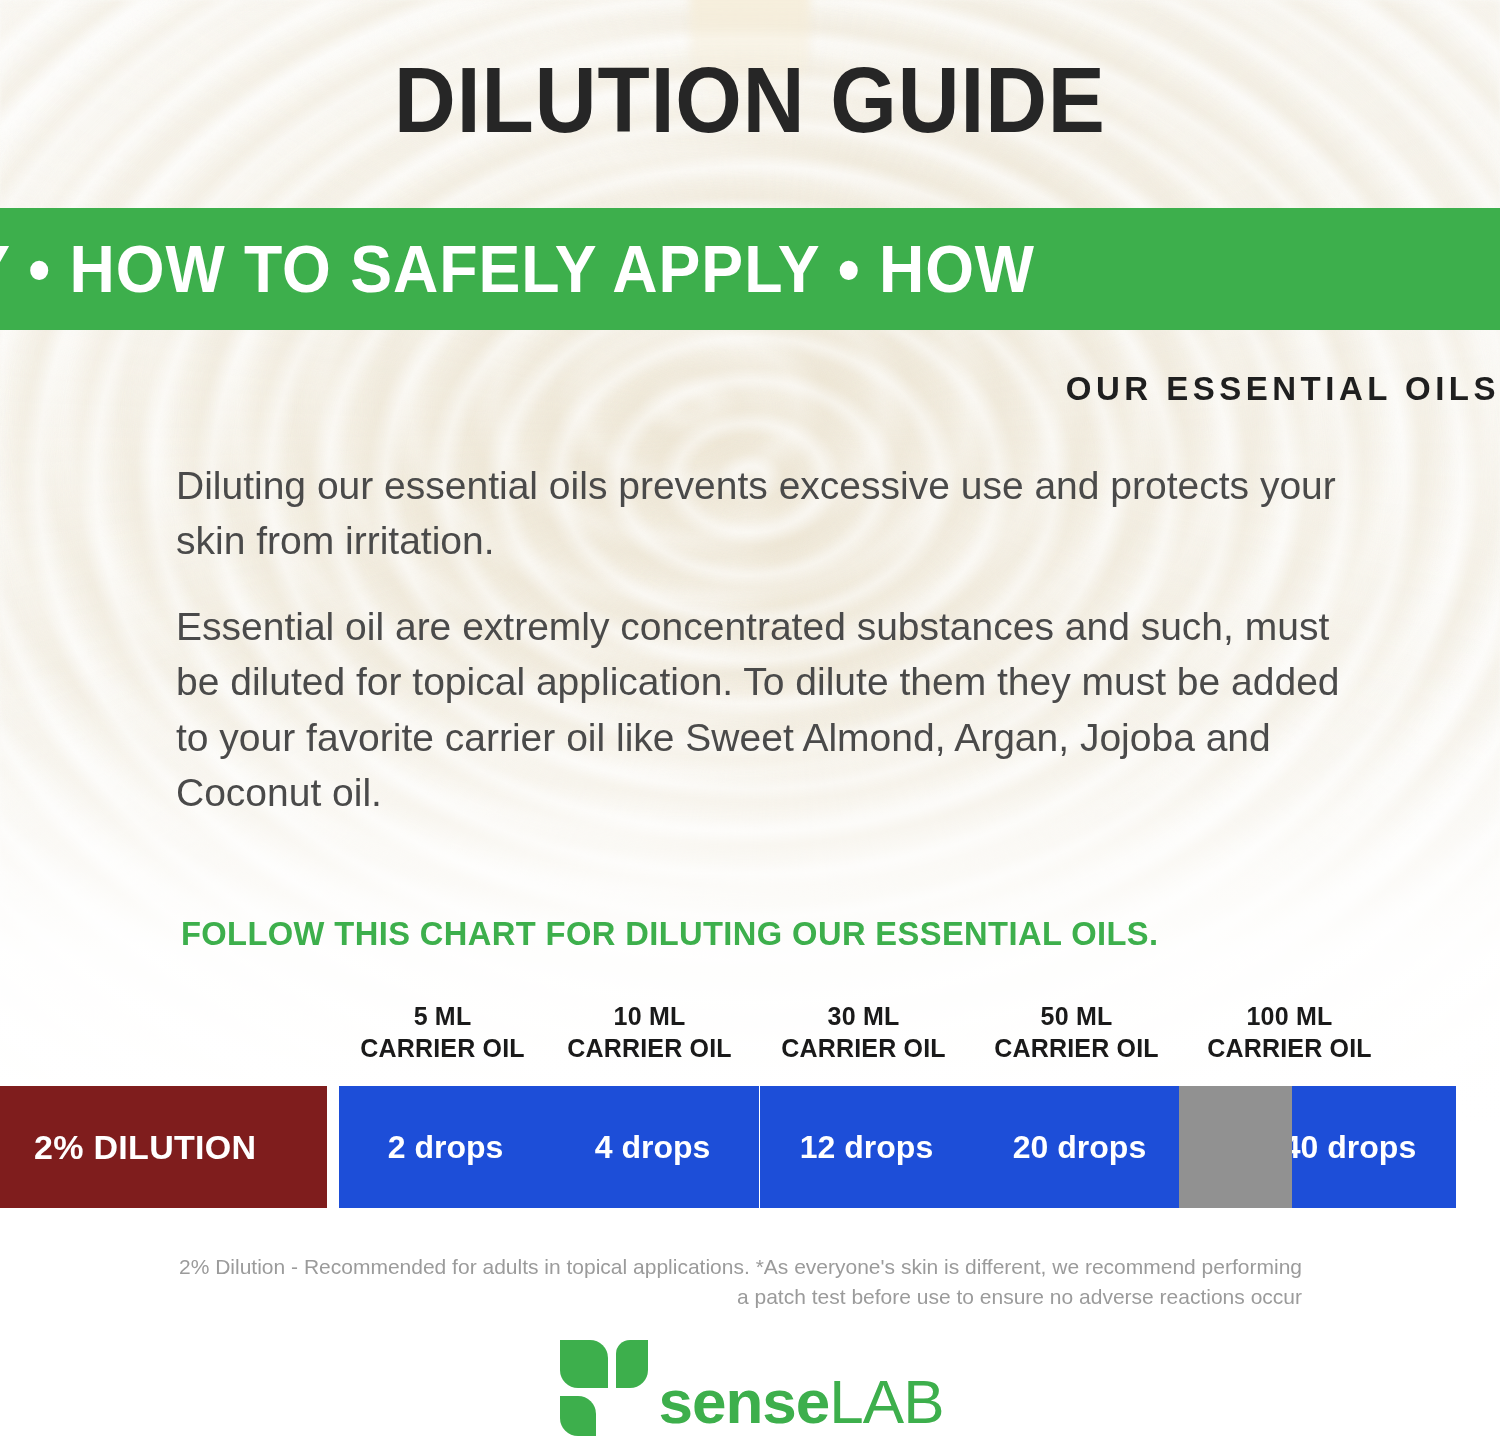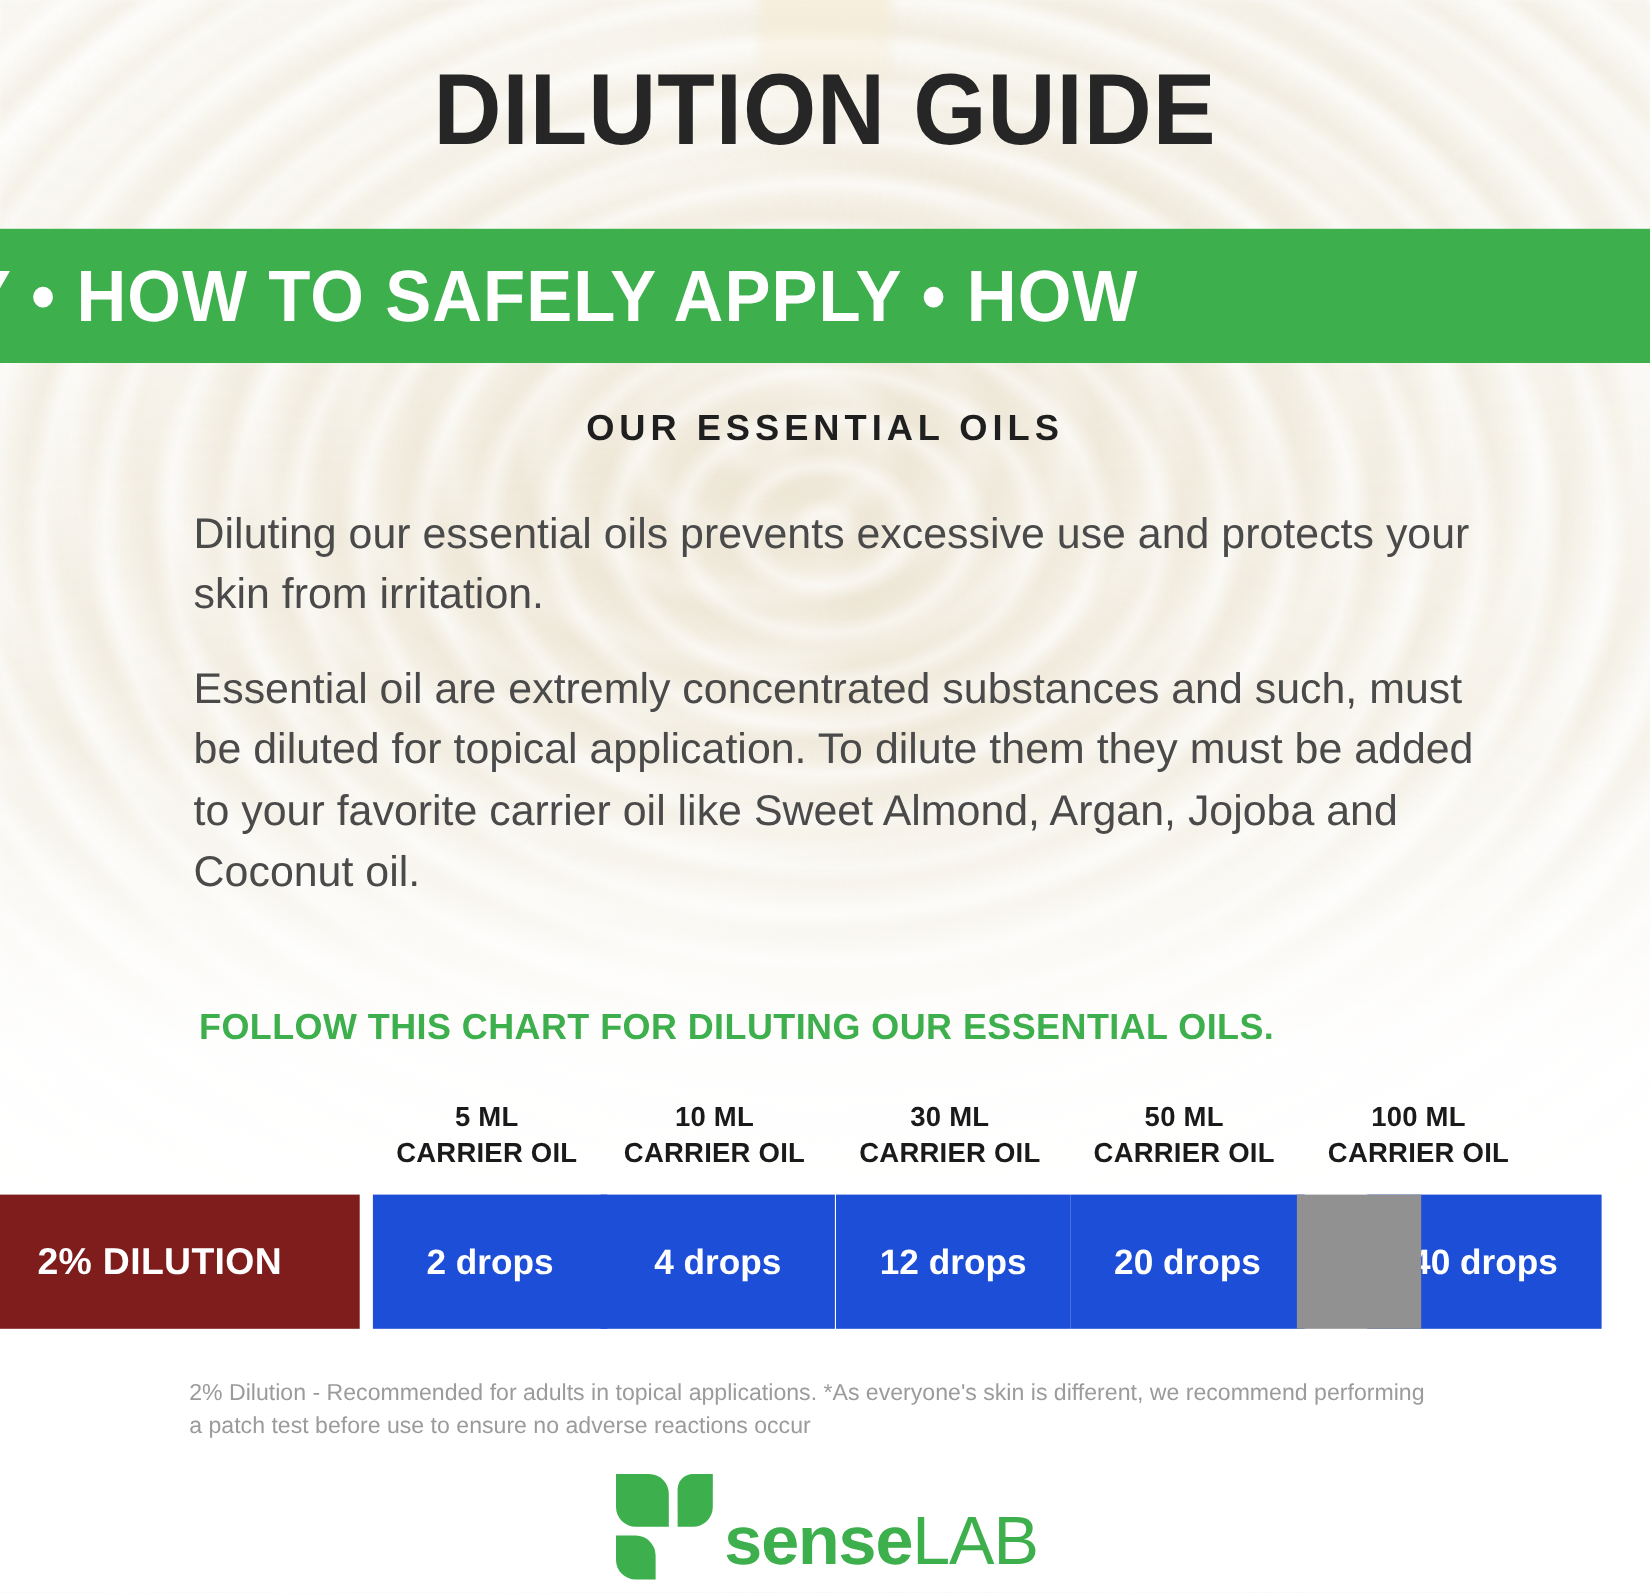--- a/index.html
+++ b/index.html
@@ -118,21 +118,21 @@
     transform: scaleX(0.95);
     font-family: "Liberation Sans", sans-serif;
   }
 
   
   .subtitle {
     position: absolute;
     left: 0;
     right: 0;
     top: 370px;
-    text-align: center;
+    text-align: right;
     font-size: 33px;
     font-weight: bold;
     letter-spacing: 4.5px;
     color: #1f1f1f;
   }
 
   
   .body-copy {
     position: absolute;
     left: 176px;
@@ -220,20 +220,21 @@
 
   
   .footnote {
     position: absolute;
     left: 172px;
     top: 1252px;
     width: 1130px;
     color: #9b9b9b;
     font-size: 21px;
     line-height: 1.45;
+    text-align: right;
   }
 
   
   .logo {
     position: absolute;
     left: 0;
     right: 0;
     top: 1336px;
     display: flex;
     align-items: center;

